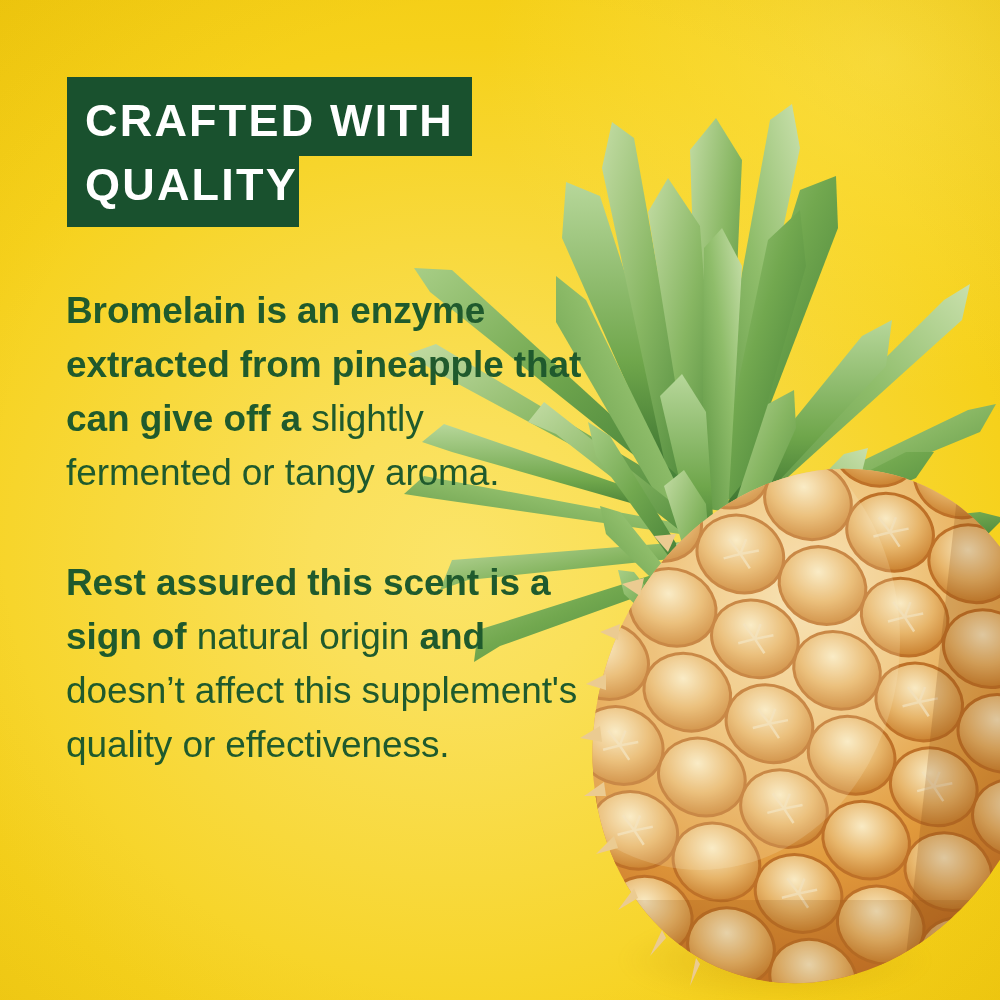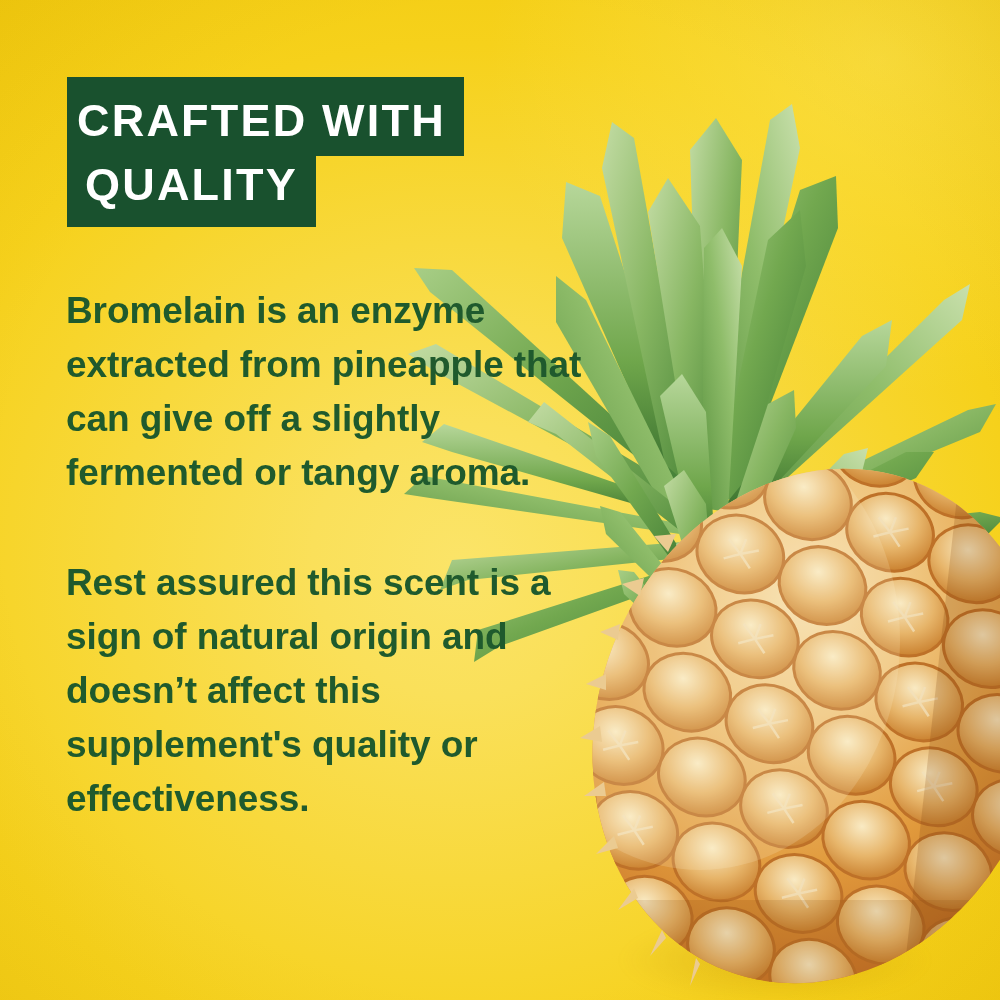--- a/index.html
+++ b/index.html
@@ -26,32 +26,32 @@
   }
 
   
   .headline{position:absolute;left:67px;top:77px;z-index:40;}
   .band{
     background:#19512E;color:#FFFFFF;
     font-weight:bold;font-size:45px;line-height:1;
     letter-spacing:2.2px;
     display:block;width:max-content;
   }
-  .band1{padding:21px 18px 13px 10px;}
-  .band2{padding:6px 18px 20px 18px;}
+  .band1{padding:21px 18px 13px 18px;}
+  .band2{padding:6px 1px 20px 18px;}
 
   
   .copy{
     position:absolute;left:66px;top:284px;width:520px;z-index:40;
     color:#1F5A2D;font-size:37px;line-height:54px;font-weight:600;
     letter-spacing:-0.1px;
   }
   .para{margin:0;}
   .para + .para{margin-top:56px;}
-  .para b{font-weight:700;text-align:right;}
+  .para b{font-weight:400;text-align:right;}
 
   
   #pine{position:absolute;left:0;top:0;width:1000px;height:1000px;z-index:20;}
   #shadow{
     position:absolute;left:560px;top:900px;width:430px;height:120px;z-index:10;
     background:radial-gradient(ellipse 50% 50% at 50% 50%, rgba(170,120,0,.28) 0%, rgba(170,120,0,0) 72%);
     filter:blur(6px);
   }
 </style>
 </head>

